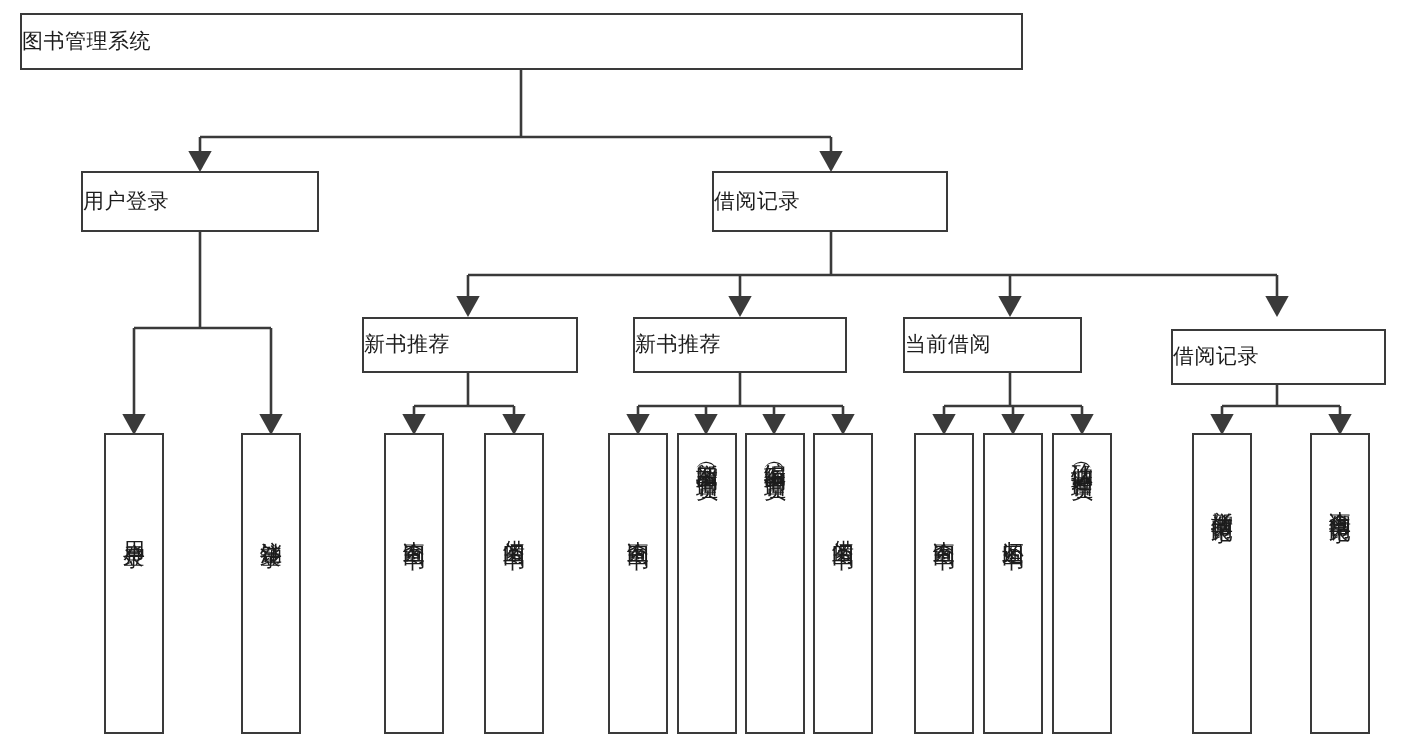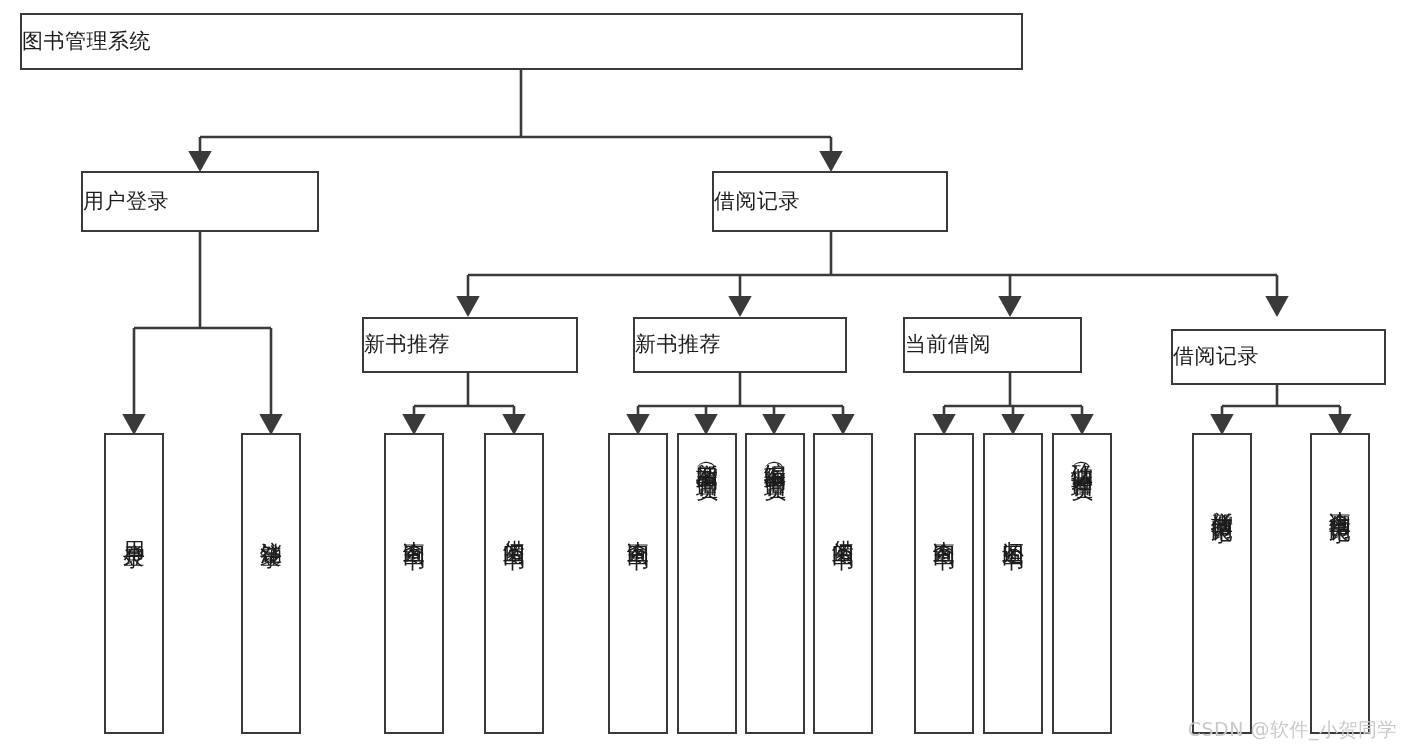--- a/index.html
+++ b/index.html
@@ -197,15 +197,14 @@
     <span class="label">确认归还（管理员）</span>
   </div>
 
   <div class="node leaf mid" style="left:1192px; top:433px; width:60px; height:301px;">
     <span class="label">新增借阅记录</span>
   </div>
   <div class="node leaf mid" style="left:1310px; top:433px; width:60px; height:301px;">
     <span class="label">查询借阅记录</span>
   </div>
 
-  <div class="watermark">CSDN @软件_小贺同学</div>
 
 </div>
 
 </body></html>

